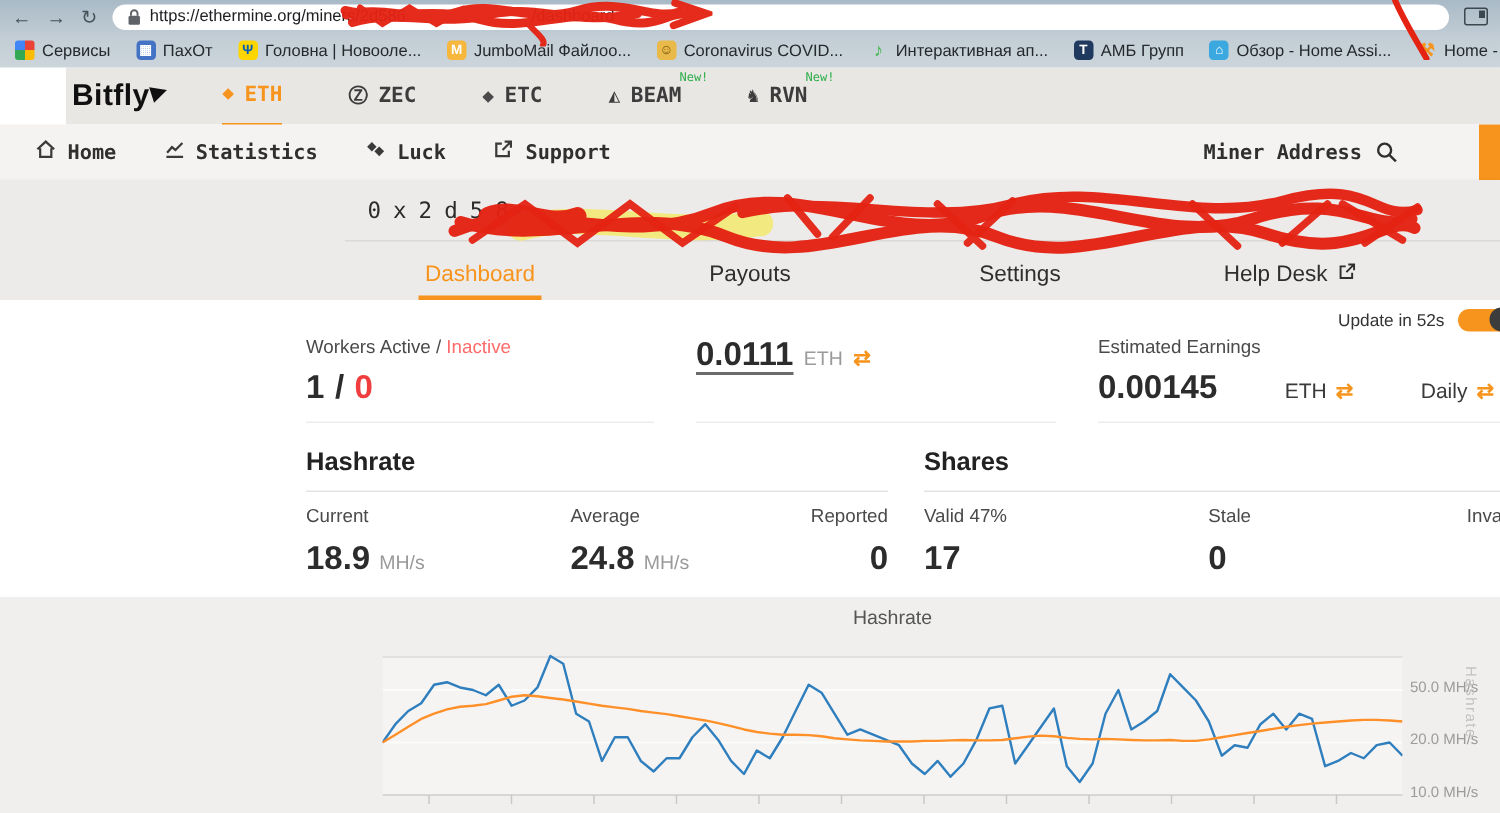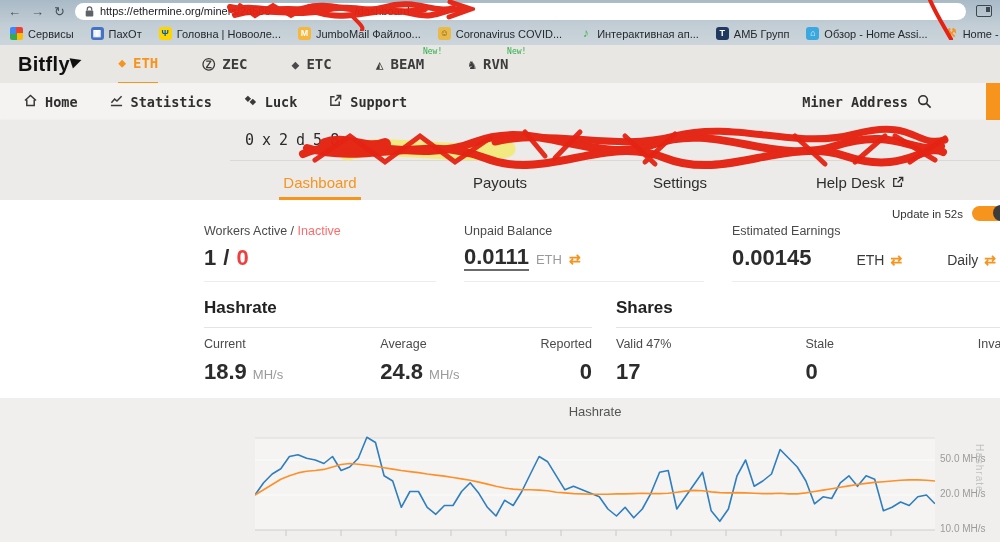--- a/index.html
+++ b/index.html
@@ -14,21 +14,21 @@
           padding:0 10px;gap:6px;font-size:11px;color:#202124;position:relative;}
   .url-suffix{margin-left:78px;}
   .device-icon{width:14px;height:10px;border:1.4px solid #3c474e;border-radius:2px;position:relative;}
   .device-icon::after{content:"";position:absolute;right:1px;top:1px;width:4px;height:5px;background:#3c474e;}
   .bmrow{display:flex;align-items:center;height:23px;padding:0 10px;gap:17px;}
   .bm{display:flex;align-items:center;gap:5px;font-size:11px;color:#24292e;white-space:nowrap;}
   .bm-ico{width:13px;height:13px;border-radius:3px;font-size:9px;line-height:13px;text-align:center;flex:none;font-weight:bold;}
   .bm-ico.apps{background:conic-gradient(#ea4335 0 25%,#fbbc05 25% 50%,#34a853 50% 75%,#4285f4 75%);border-radius:2px;}
 
   
-  .coinbar{height:38px;background:#e9e7e4;display:flex;padding:0 18px;gap:36px;}
+  .coinbar{height:38px;background:#e9e7e4;display:flex;padding:0 4px;gap:36px;margin-left:44px;}
   .brand{font-size:20px;font-weight:bold;color:#101010;display:flex;align-items:center;gap:2px;letter-spacing:.3px;}
   .brand .wing{display:inline-block;transform:rotate(-18deg) translateY(-4px);font-size:13px;}
   .coin{display:flex;align-items:center;gap:7px;font-family:"DejaVu Sans Mono",monospace;font-weight:bold;
         font-size:14px;color:#3c3c3c;position:relative;height:38px;cursor:default;}
   .coin.active{color:#f7941d;border-bottom:3px solid #f7941d;}
   .coin .badge{position:absolute;top:2px;right:-18px;color:#2fae4a;font-size:8px;font-weight:normal;}
   .cicon{font-size:13px;line-height:1;}
 
   
   .mainnav{height:37px;background:#f5f3f1;display:flex;align-items:center;padding:0 24px;gap:32px;position:relative;}
@@ -262,21 +262,20 @@
       <div class="stat-label">
         <span>Workers Active / </span><span class="redlabel">Inactive</span>
       </div>
       <div class="stat-value">
         <span>1</span>
           <span> / </span>
           <span class="red">0</span>
       </div>
     </div>
     <div class="stat">
-      <div class="stat-label">Unpaid Balance</div>
       <div class="stat-value">
         <span class="underlined">0.0111</span>
         <span class="unit">ETH</span>
         <span class="swap">⇄</span>
       </div>
     </div>
     <div class="stat">
       <div class="stat-label">Estimated Earnings</div>
       <div class="stat-value est-row">
         <span>0.00145</span>

